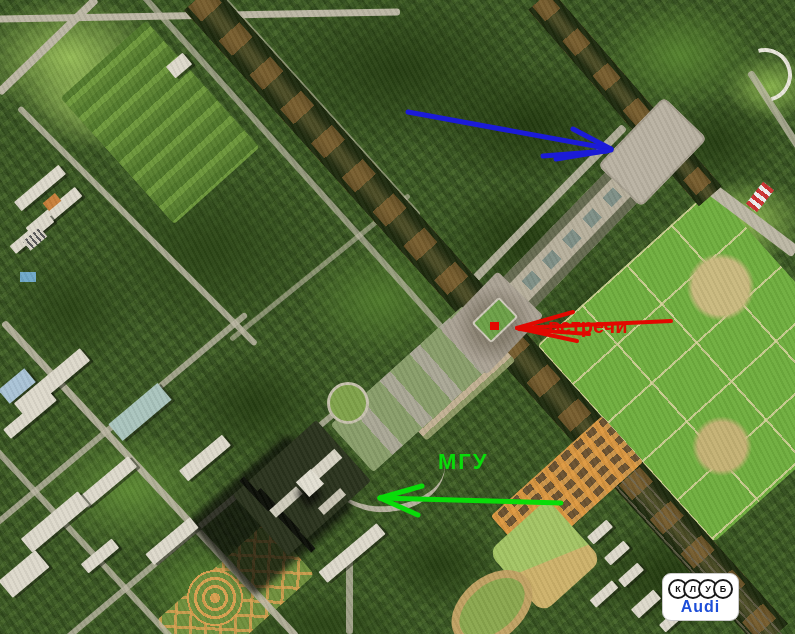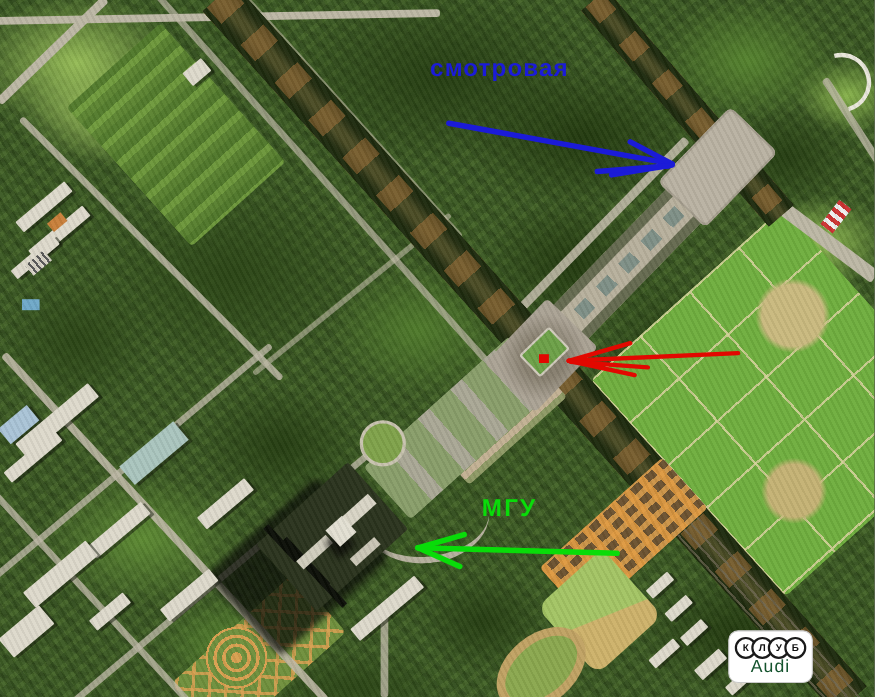--- a/index.html
+++ b/index.html
@@ -35,21 +35,21 @@
   .arrows{position:absolute;left:0;top:0;width:795px;height:634px;pointer-events:none;}
   
   .logo{position:absolute;left:662px;top:573px;width:75px;height:46px;background:#fff;
         border:1px solid #c9c9c9;border-radius:9px;display:flex;flex-direction:column;
         align-items:center;justify-content:center;gap:1px;}
   .rings{display:flex;align-items:center;height:18px;}
   .ring{width:16px;height:16px;border:2px solid #1a1a1a;border-radius:50%;background:#fff;
         display:flex;align-items:center;justify-content:center;
         font-size:9px;font-weight:bold;color:#111;margin-left:-5px;}
   .ring:first-child{margin-left:0;}
-  .brand{font-size:16px;font-weight:normal;color:#14532d;letter-spacing:1px;line-height:16px;}
+  .brand{font-size:16px;font-weight:bold;color:#1d4ed8;letter-spacing:1px;line-height:16px;}
 </style>
 </head>
 <body>
 
 <div class="stage">
 
   <div class="f forest-base"></div>
 
   <div class="f blob" style="left:-25px;top:-5px;width:190px;height:125px;background:radial-gradient(closest-side,#96bc57,rgba(150,188,87,0));"></div>
   <div class="f blob" style="left:25px;top:55px;width:150px;height:95px;background:radial-gradient(closest-side,#9cc05c,rgba(150,188,87,0));"></div>
@@ -161,22 +161,22 @@
       <line x1="543" y1="156" x2="607" y2="151" stroke="#1b1bd8" stroke-width="5" stroke-linecap="round"></line>
       <line x1="671" y1="321" x2="517" y2="328" stroke="#e20800" stroke-width="4" stroke-linecap="round"></line>
       <line x1="573" y1="312" x2="517" y2="328" stroke="#e20800" stroke-width="4" stroke-linecap="round"></line>
       <line x1="577" y1="341" x2="517" y2="328" stroke="#e20800" stroke-width="4" stroke-linecap="round"></line>
       <line x1="589" y1="334" x2="519" y2="329" stroke="#e20800" stroke-width="4" stroke-linecap="round"></line>
       <line x1="561" y1="503" x2="380" y2="498" stroke="#09dc09" stroke-width="5" stroke-linecap="round"></line>
       <line x1="422" y1="486" x2="380" y2="498" stroke="#09dc09" stroke-width="5" stroke-linecap="round"></line>
       <line x1="418" y1="515" x2="380" y2="498" stroke="#09dc09" stroke-width="5" stroke-linecap="round"></line>
     </svg>
 
-  <div class="lbl lbl-blue">смотровая</div>
   <div class="lbl lbl-red">
+    <span style="display:block">встречи</span>
   </div>
   <div class="lbl lbl-green">МГУ</div>
   <div class="marker" style="left: 490px; top: 322px; width: 9px; height: 8px; background: rgb(226, 8, 0);"></div>
 
   <div class="logo">
     <div class="rings">
       <span class="ring">К</span>
       <span class="ring">Л</span>
       <span class="ring">У</span>
       <span class="ring">Б</span>

